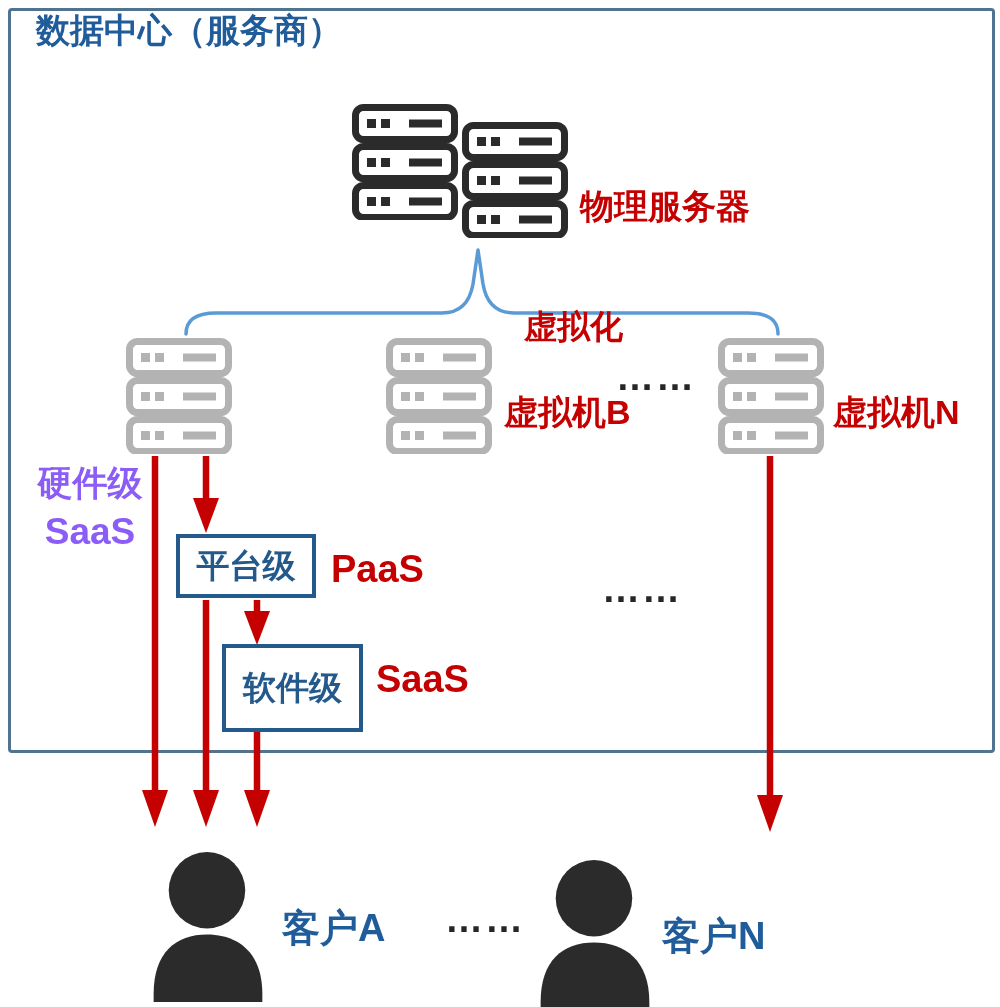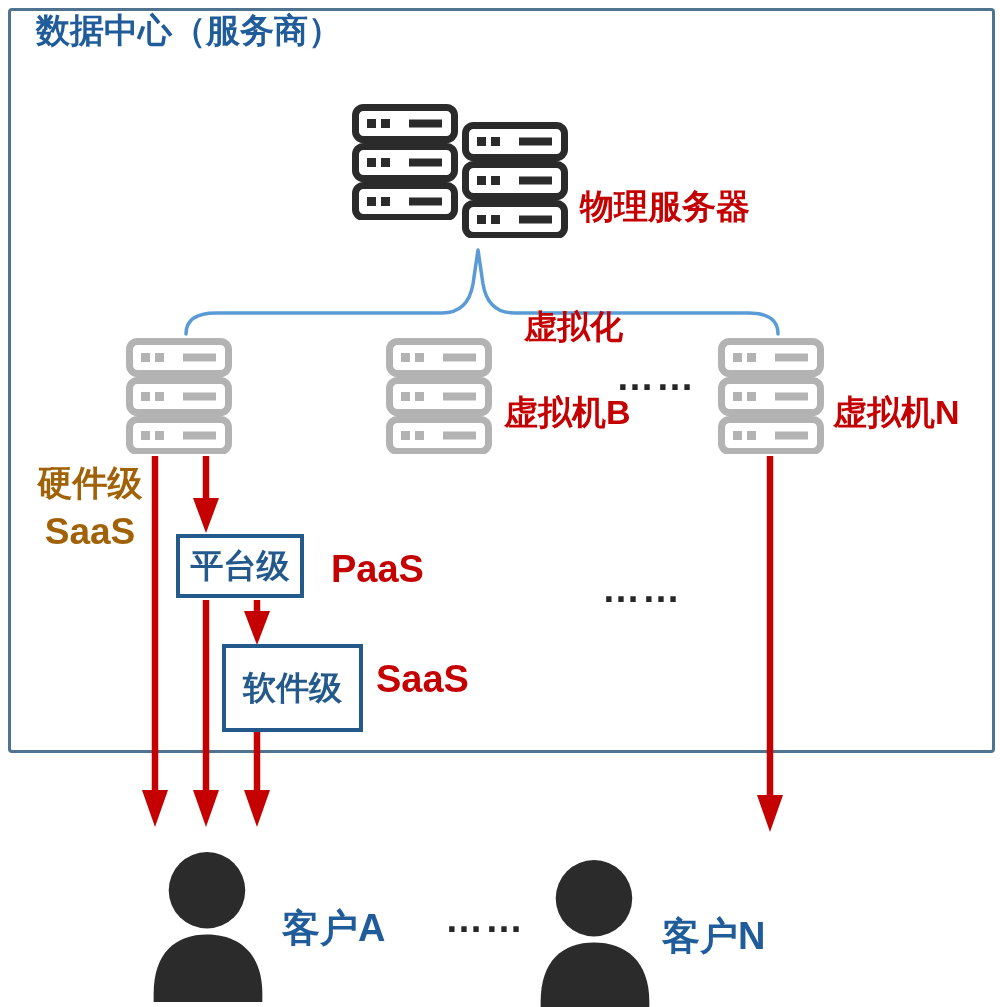--- a/index.html
+++ b/index.html
@@ -19,21 +19,21 @@
   .red-label{font-size:34px;font-weight:700;color:#C40000;white-space:nowrap;margin-top:48px;}
   .big-red{font-size:38px;font-weight:700;color:#C40000;white-space:nowrap;}
   .blue-label{font-size:38px;font-weight:700;color:#1F5C99;white-space:nowrap;}
   .dots{font-size:38px;font-weight:700;color:#262626;letter-spacing:2px;white-space:nowrap;}
   .level-box{
     border:4px solid #24598C;background:#fff;box-sizing:border-box;
     display:flex;align-items:center;justify-content:center;
     font-size:33px;font-weight:700;color:#24598C;white-space:nowrap;
   }
   #hw-block{left:20px;top:458px;width:140px;text-align:center;line-height:49px;
-    font-weight:700;color:#a16207;}
+    font-weight:700;color:#8b5cf6;}
   #hw-block .l1{font-size:35px;}
   #hw-block .l2{font-size:37px;}
   svg{display:block;}
   .server-gray{color:#B3B3B3;}
   .server-black{color:#2B2B2B;}
   .person{color:#2B2B2B;}
 </style>
 </head>
 <body>
 
@@ -114,21 +114,21 @@
   <svg class="abs server-gray" style="left:718px;top:338px" width="106" height="116">
       <use href="#sym-server"></use>
     </svg>
   <div class="abs red-label" style="left:833px;top:342px">虚拟机N</div>
 
   <div class="abs" id="hw-block">
     <div class="l1">硬件级</div>
     <div class="l2">SaaS</div>
   </div>
 
-  <div class="abs level-box" style="left:176px;top:534px;width:128px;height:64px">
+  <div class="abs level-box" style="left:176px;top:534px;width:140px;height:64px">
     <span>平台级</span>
   </div>
   <div class="abs big-red" style="left:331px;top:548px">PaaS</div>
 
   <div class="abs level-box" style="left:222px;top:644px;width:141px;height:88px">
     <span>软件级</span>
   </div>
   <div class="abs big-red" style="left:376px;top:658px">SaaS</div>
 
   <div class="abs dots" style="left:602px;top:568px">……</div>

